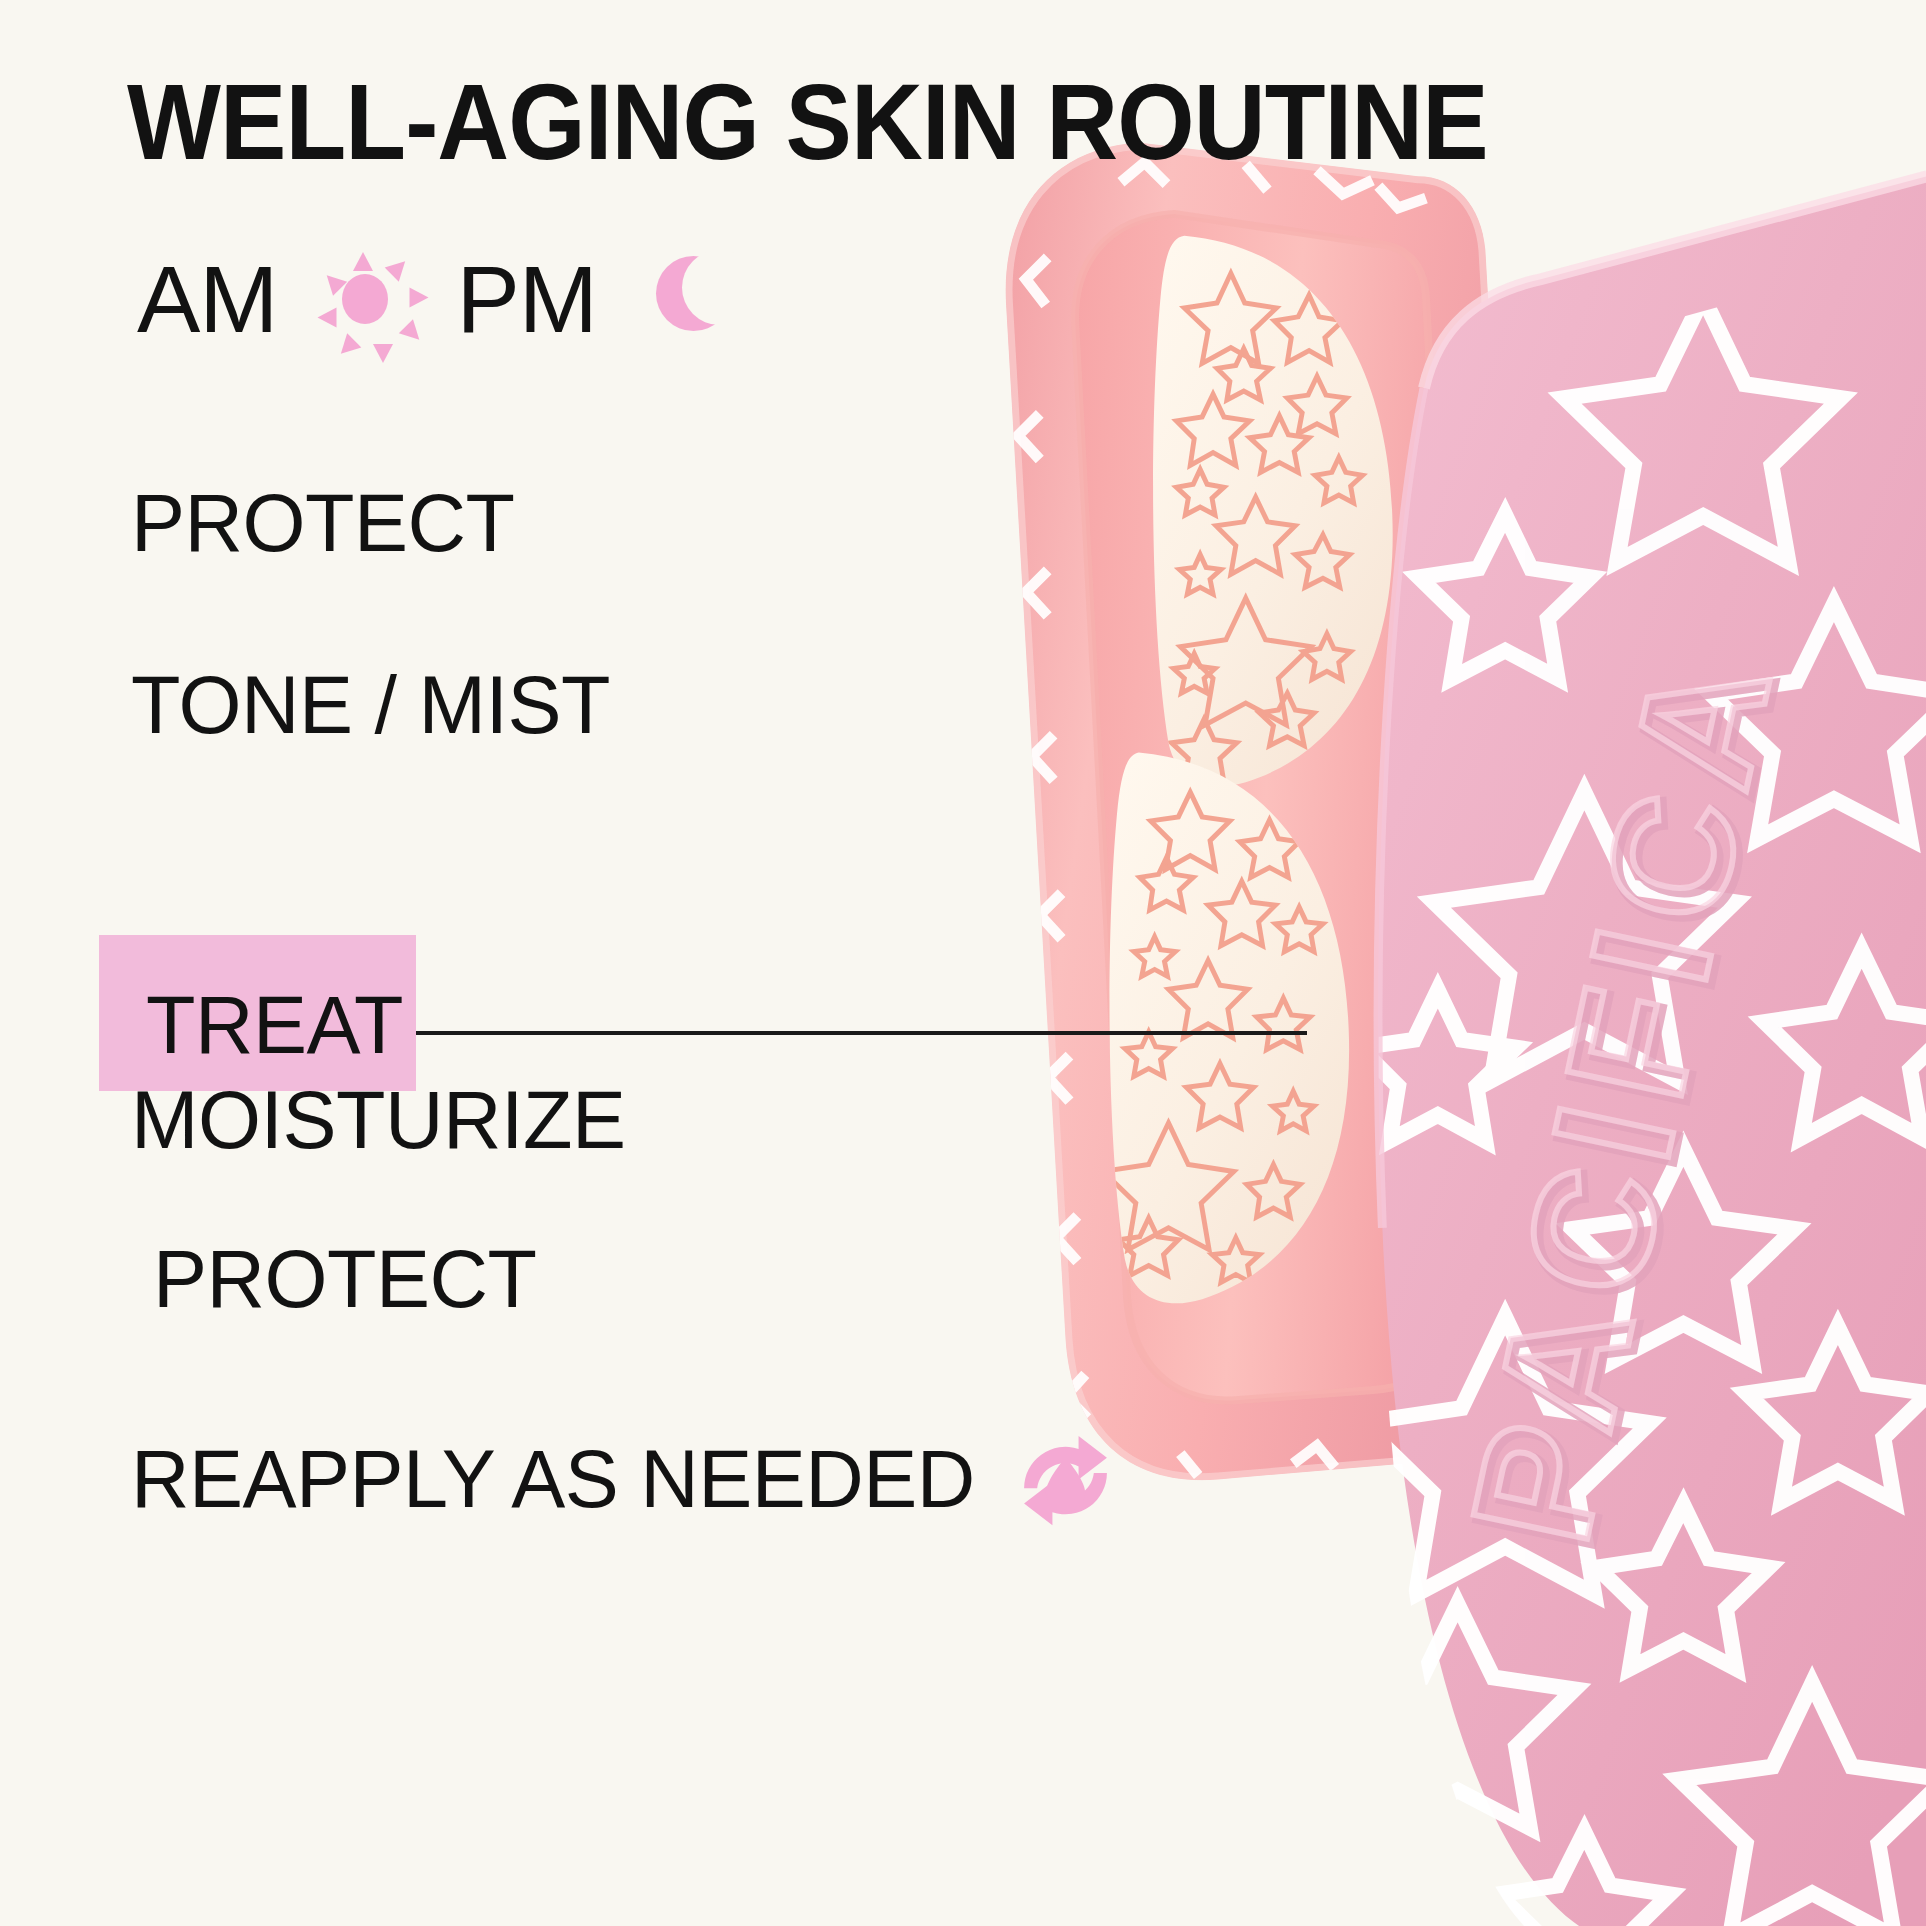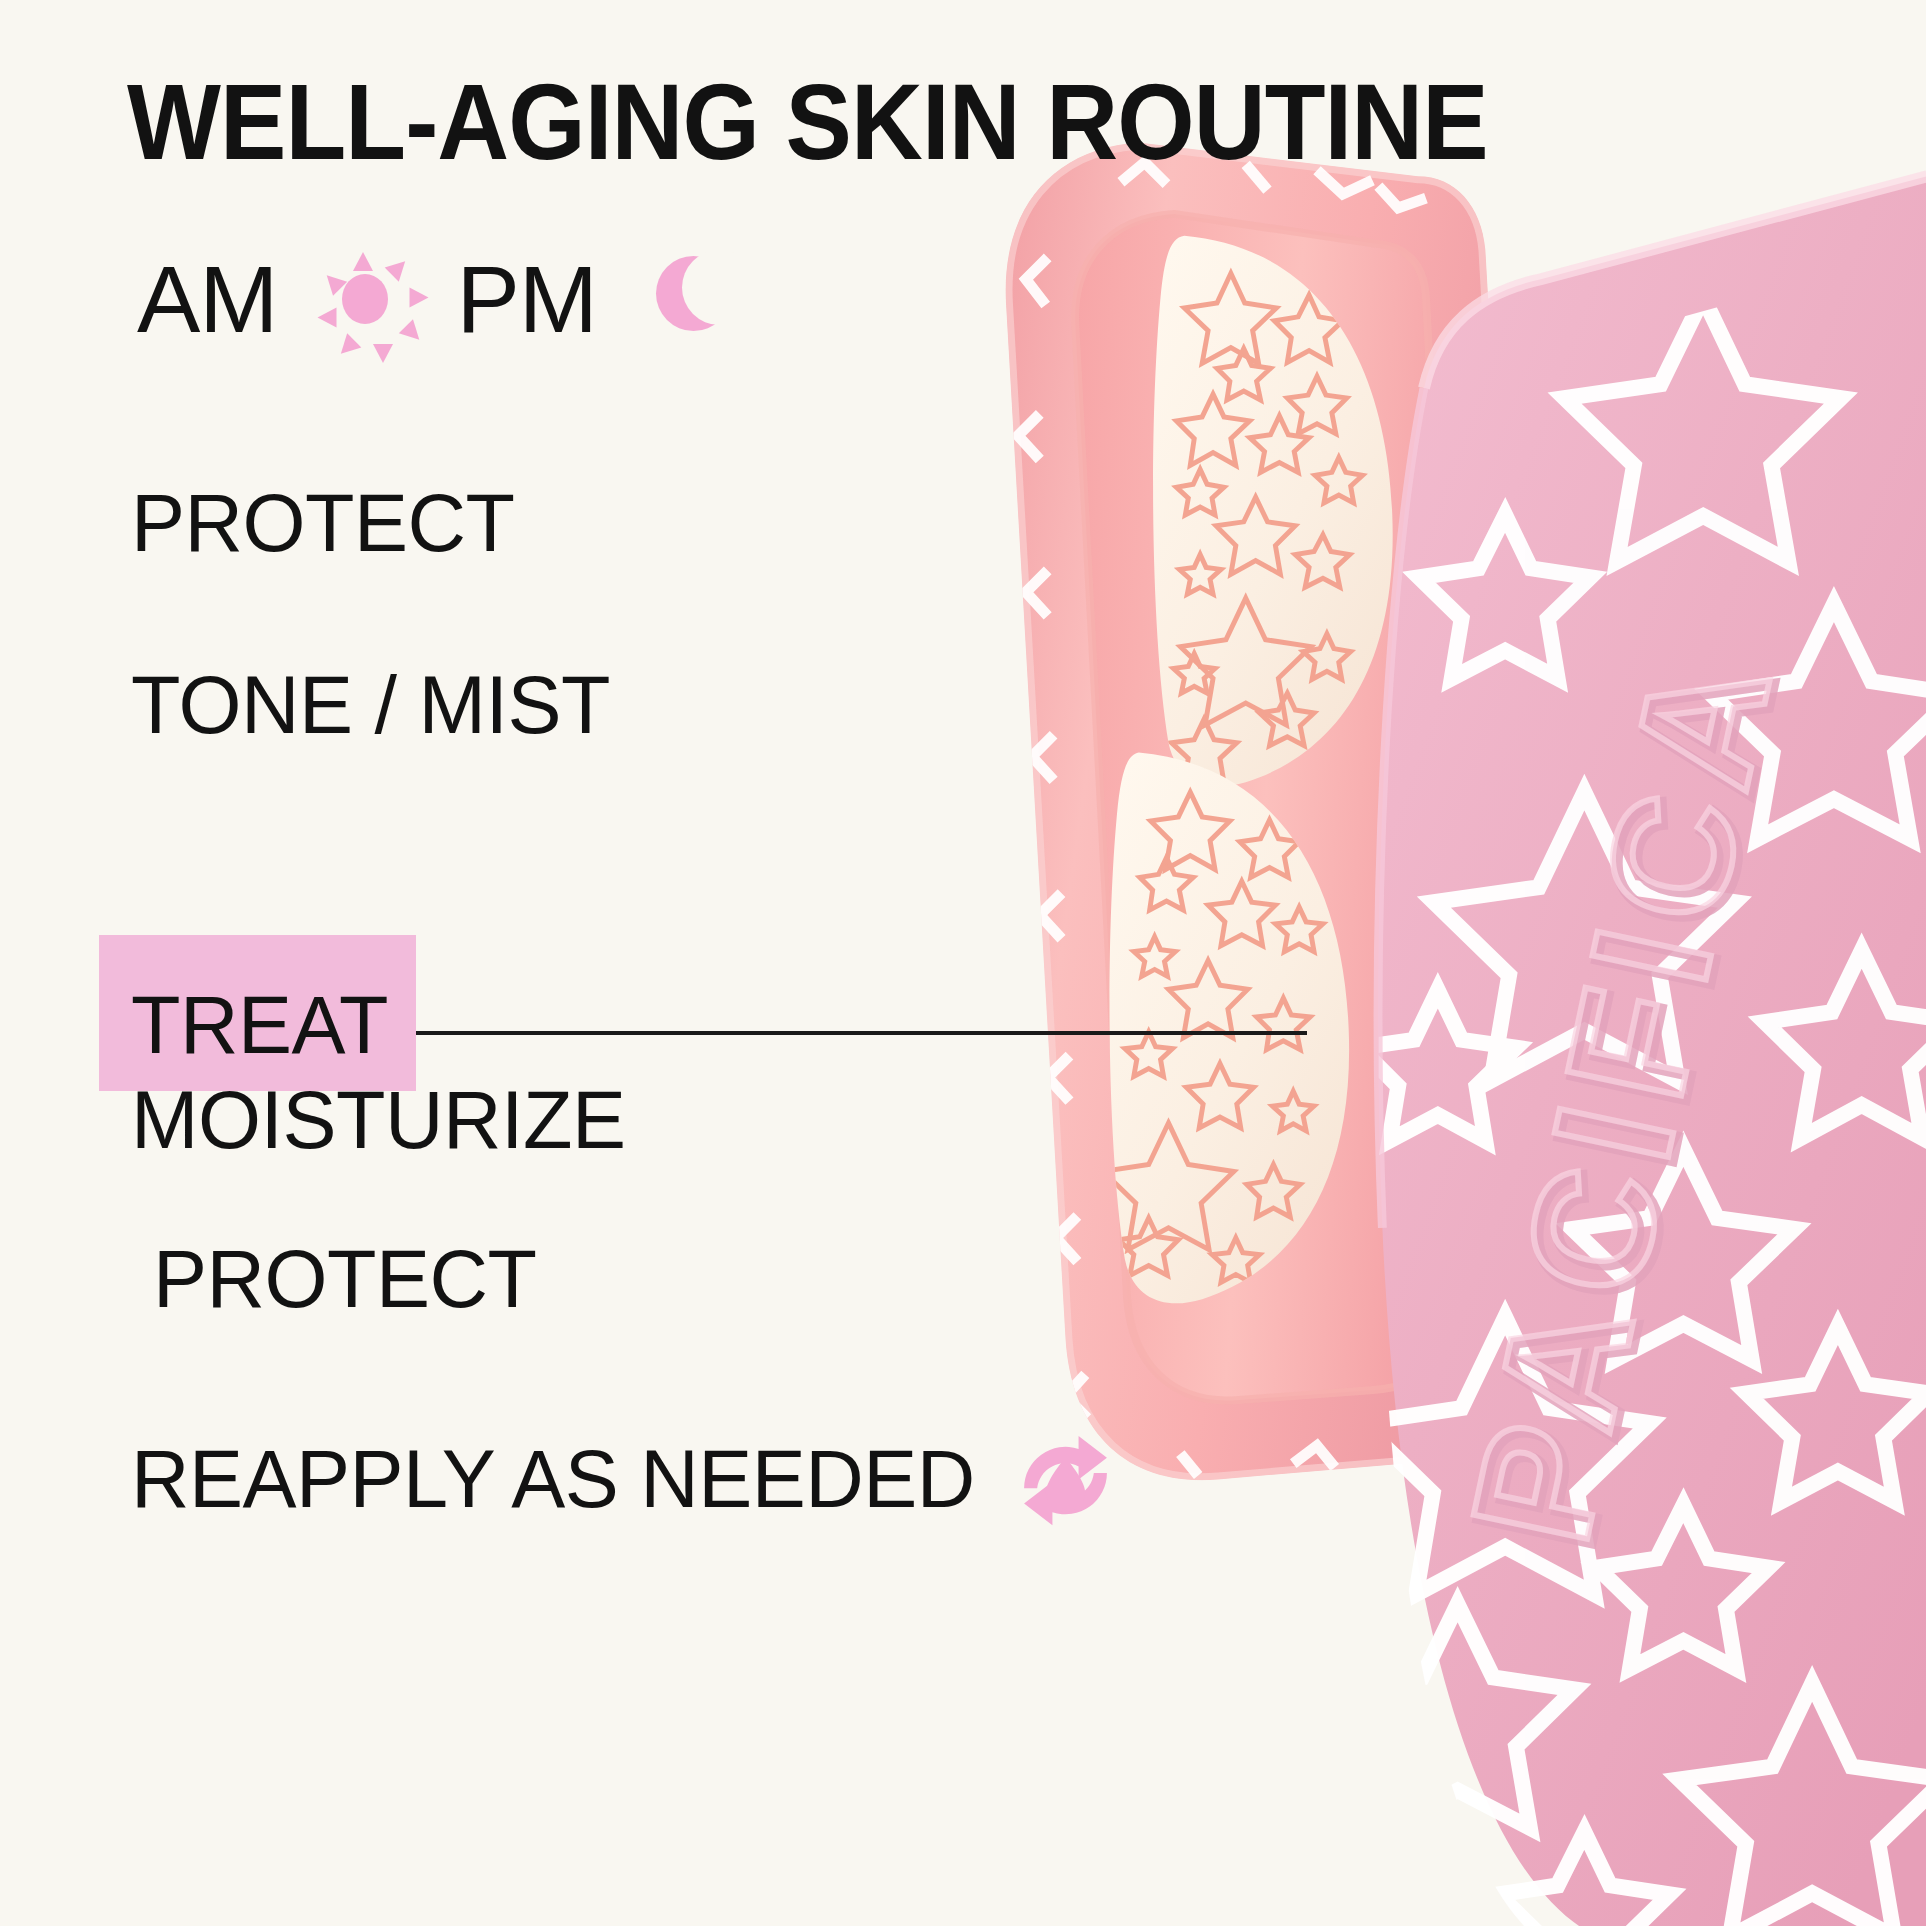--- a/index.html
+++ b/index.html
@@ -141,21 +141,21 @@
   .treat-wrap {
     position: absolute;
     left: 99px;
     top: 470px;
     width: 317px;
     height: 156px;
     background: #F2BBDB;
   }
   .treat-label {
     position: absolute;
-    left: 32px;
+    left: 47px;
     top: 50px;
     font-size: 81px;
     font-weight: 500;
     color: #121212;
     letter-spacing: -0.5px;
     line-height: 1;
     white-space: nowrap;
   }
   .treat-rule {
     position: absolute;

